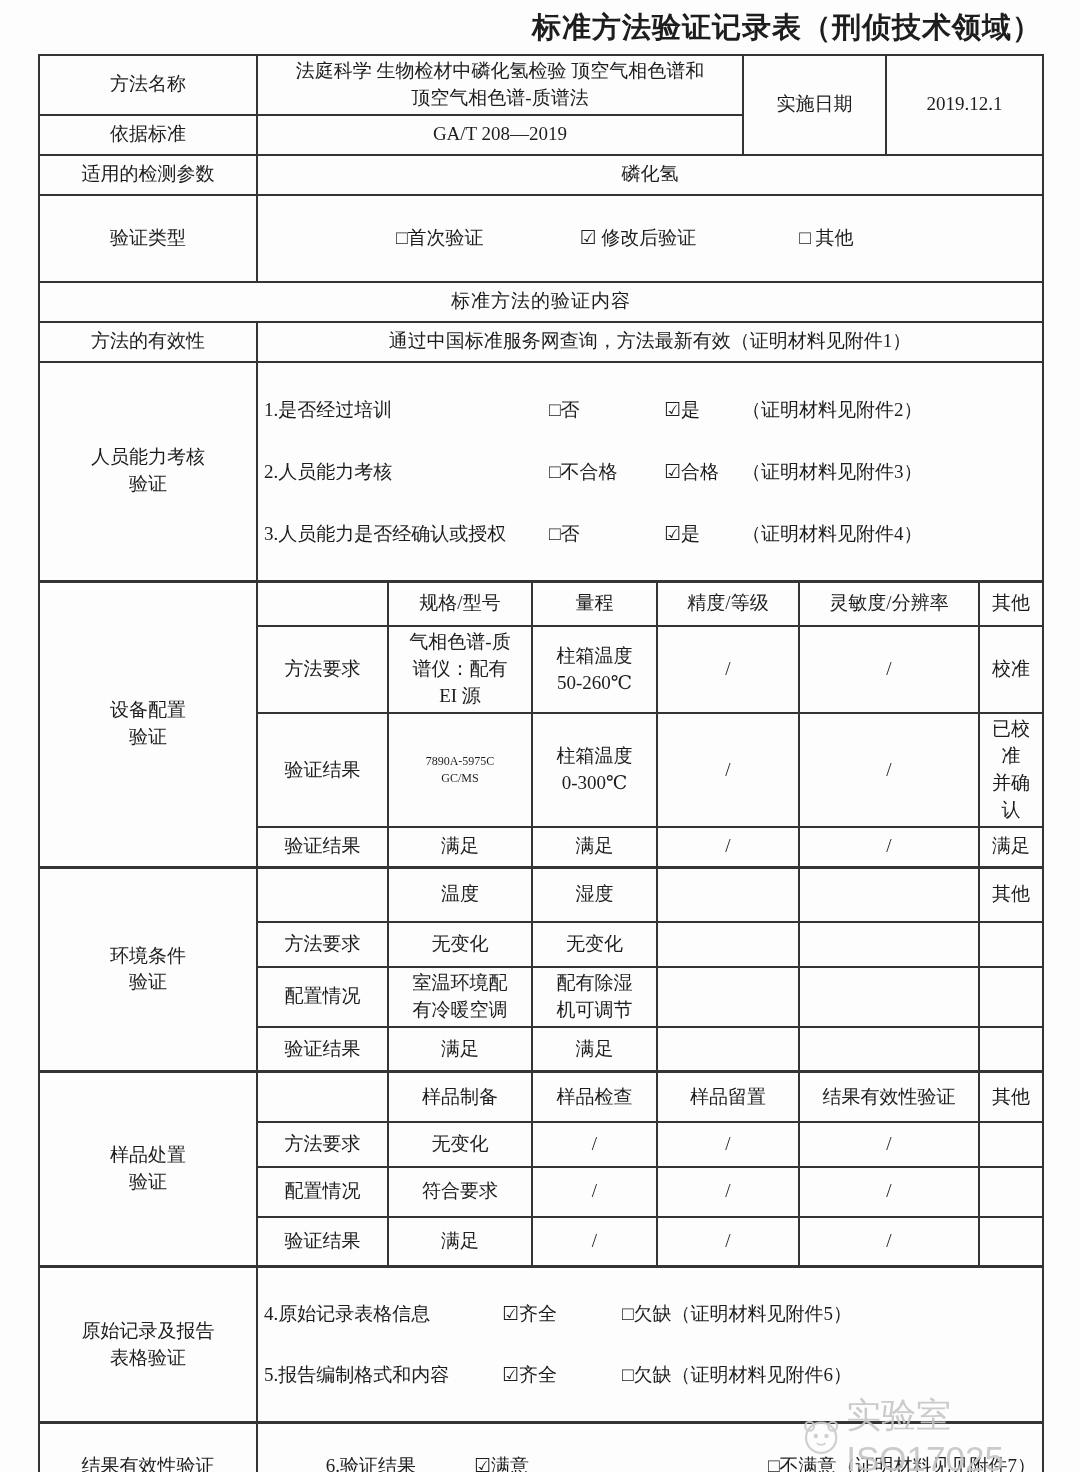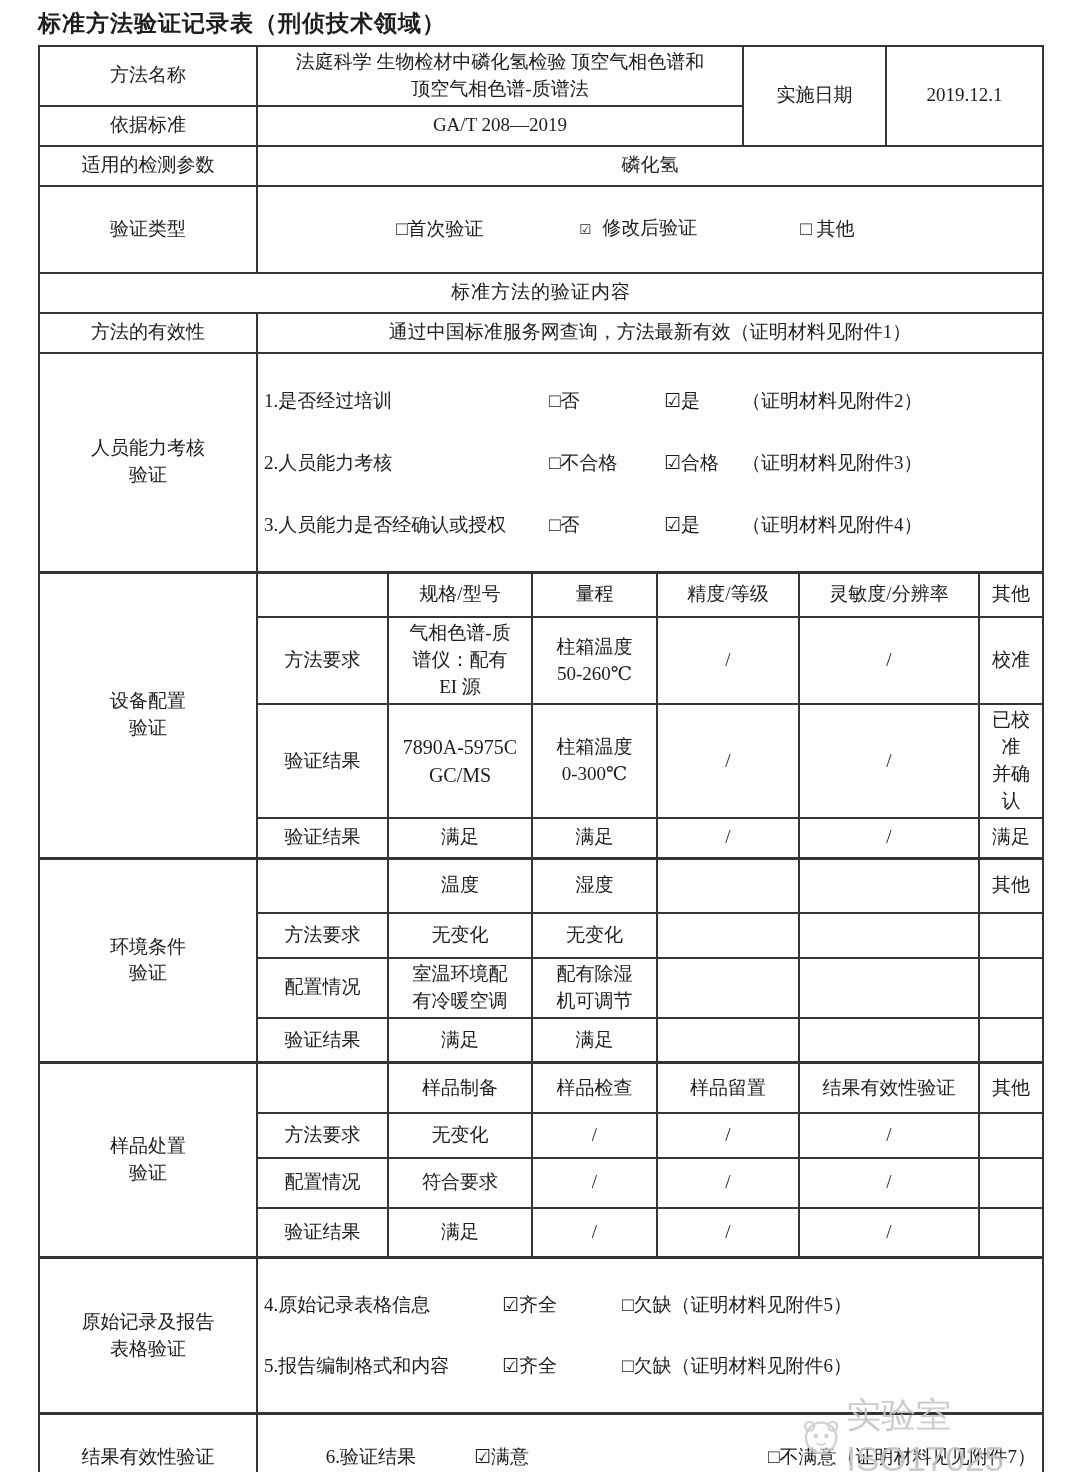--- a/index.html
+++ b/index.html
@@ -7,24 +7,24 @@
   body {
     width:1080px; height:1472px;
     background:#fdfdfd;
     font-family:"Liberation Serif","DejaVu Serif","DejaVu Sans",serif;
     color:#1d1d1d;
     overflow:hidden;
     position:relative;
   }
   .page { padding:6px 38px 0 38px; }
   .doc-title {
-    text-align:left;
+    text-align:right;
     font-family:"Liberation Sans","DejaVu Sans",sans-serif;
     font-weight:bold;
-    font-size:23px;
+    font-size:29px;
     margin:2px 0 6px 0;
     letter-spacing:1px;
   }
   table.form {
     border-collapse:collapse;
     table-layout:fixed;
     width:1004px;
   }
   table.form td {
     border:2px solid #343434;
@@ -38,21 +38,21 @@
   }
   td.lbl { font-size:20px; }
   td.left { text-align:left; padding-left:10px; }
   td.sect { font-size:20px; letter-spacing:1px;font-family:Liberation Serif, serif; }
   tr.thick td { border-top-width:3px; }
   .h40{height:40px}.h45{height:45px}.h50{height:50px}.h55{height:55px}
   .h60{height:48px}.h70{height:70px}.h80{height:80px}.h107{height:107px}
 
   .type-line { display:flex; align-items:center; text-align:right; }
   .type-line .t1 { margin-left:132px; }
-  .type-line .t2 { margin-left:96px;font-family:Liberation Mono, monospace; }
+  .type-line .t2 { margin-left:96px; }
   .type-line .t3 { margin-left:84px;padding-left:19px; }
 
   .chk-line {
     display:grid;
     grid-template-columns:285px 115px 78px auto;
     text-align:left;
     line-height:35px;
   }
   .rec-line {
     display:grid;
@@ -178,21 +178,21 @@
 谱仪：配有
 EI 源</td>
       <td>柱箱温度
 50-260℃</td>
       <td colspan="2">/</td>
       <td colspan="2">/</td>
       <td>校准</td>
     </tr>
     <tr class="h60">
       <td>验证结果</td>
-      <td style="font-size:20px">7890A-5975C
+      <td style="font-size:12px">7890A-5975C
 GC/MS</td>
       <td>柱箱温度
 0-300℃</td>
       <td colspan="2">/</td>
       <td colspan="2">/</td>
       <td>已校准
 并确认</td>
     </tr>
     <tr class="h40">
       <td>验证结果</td>

